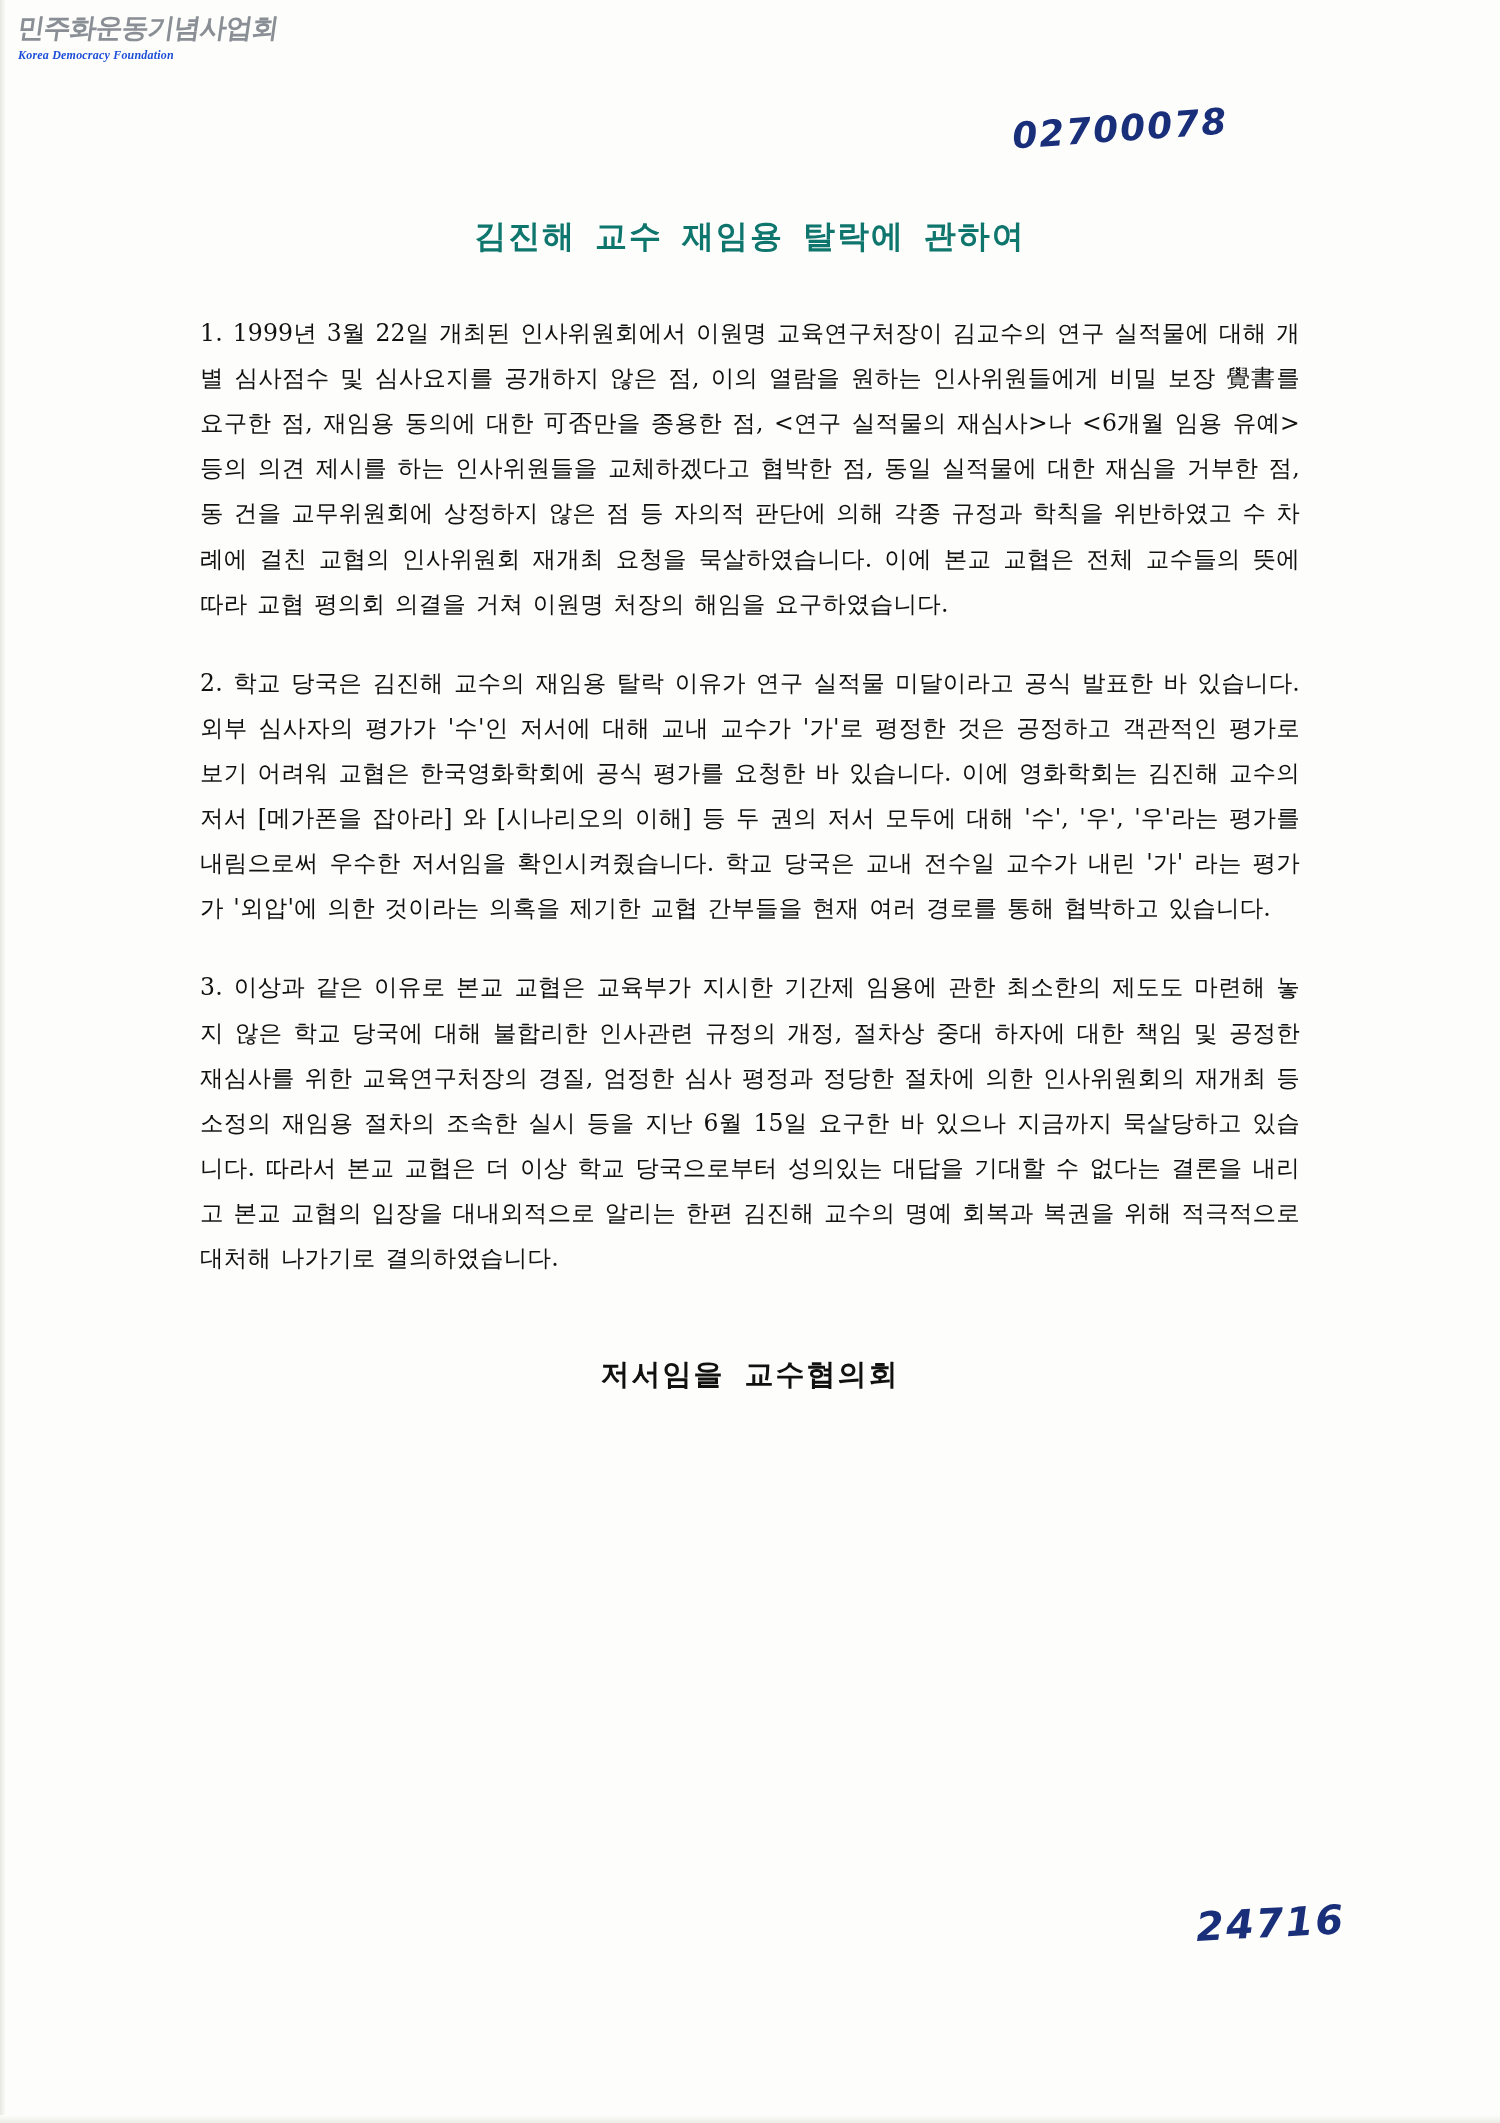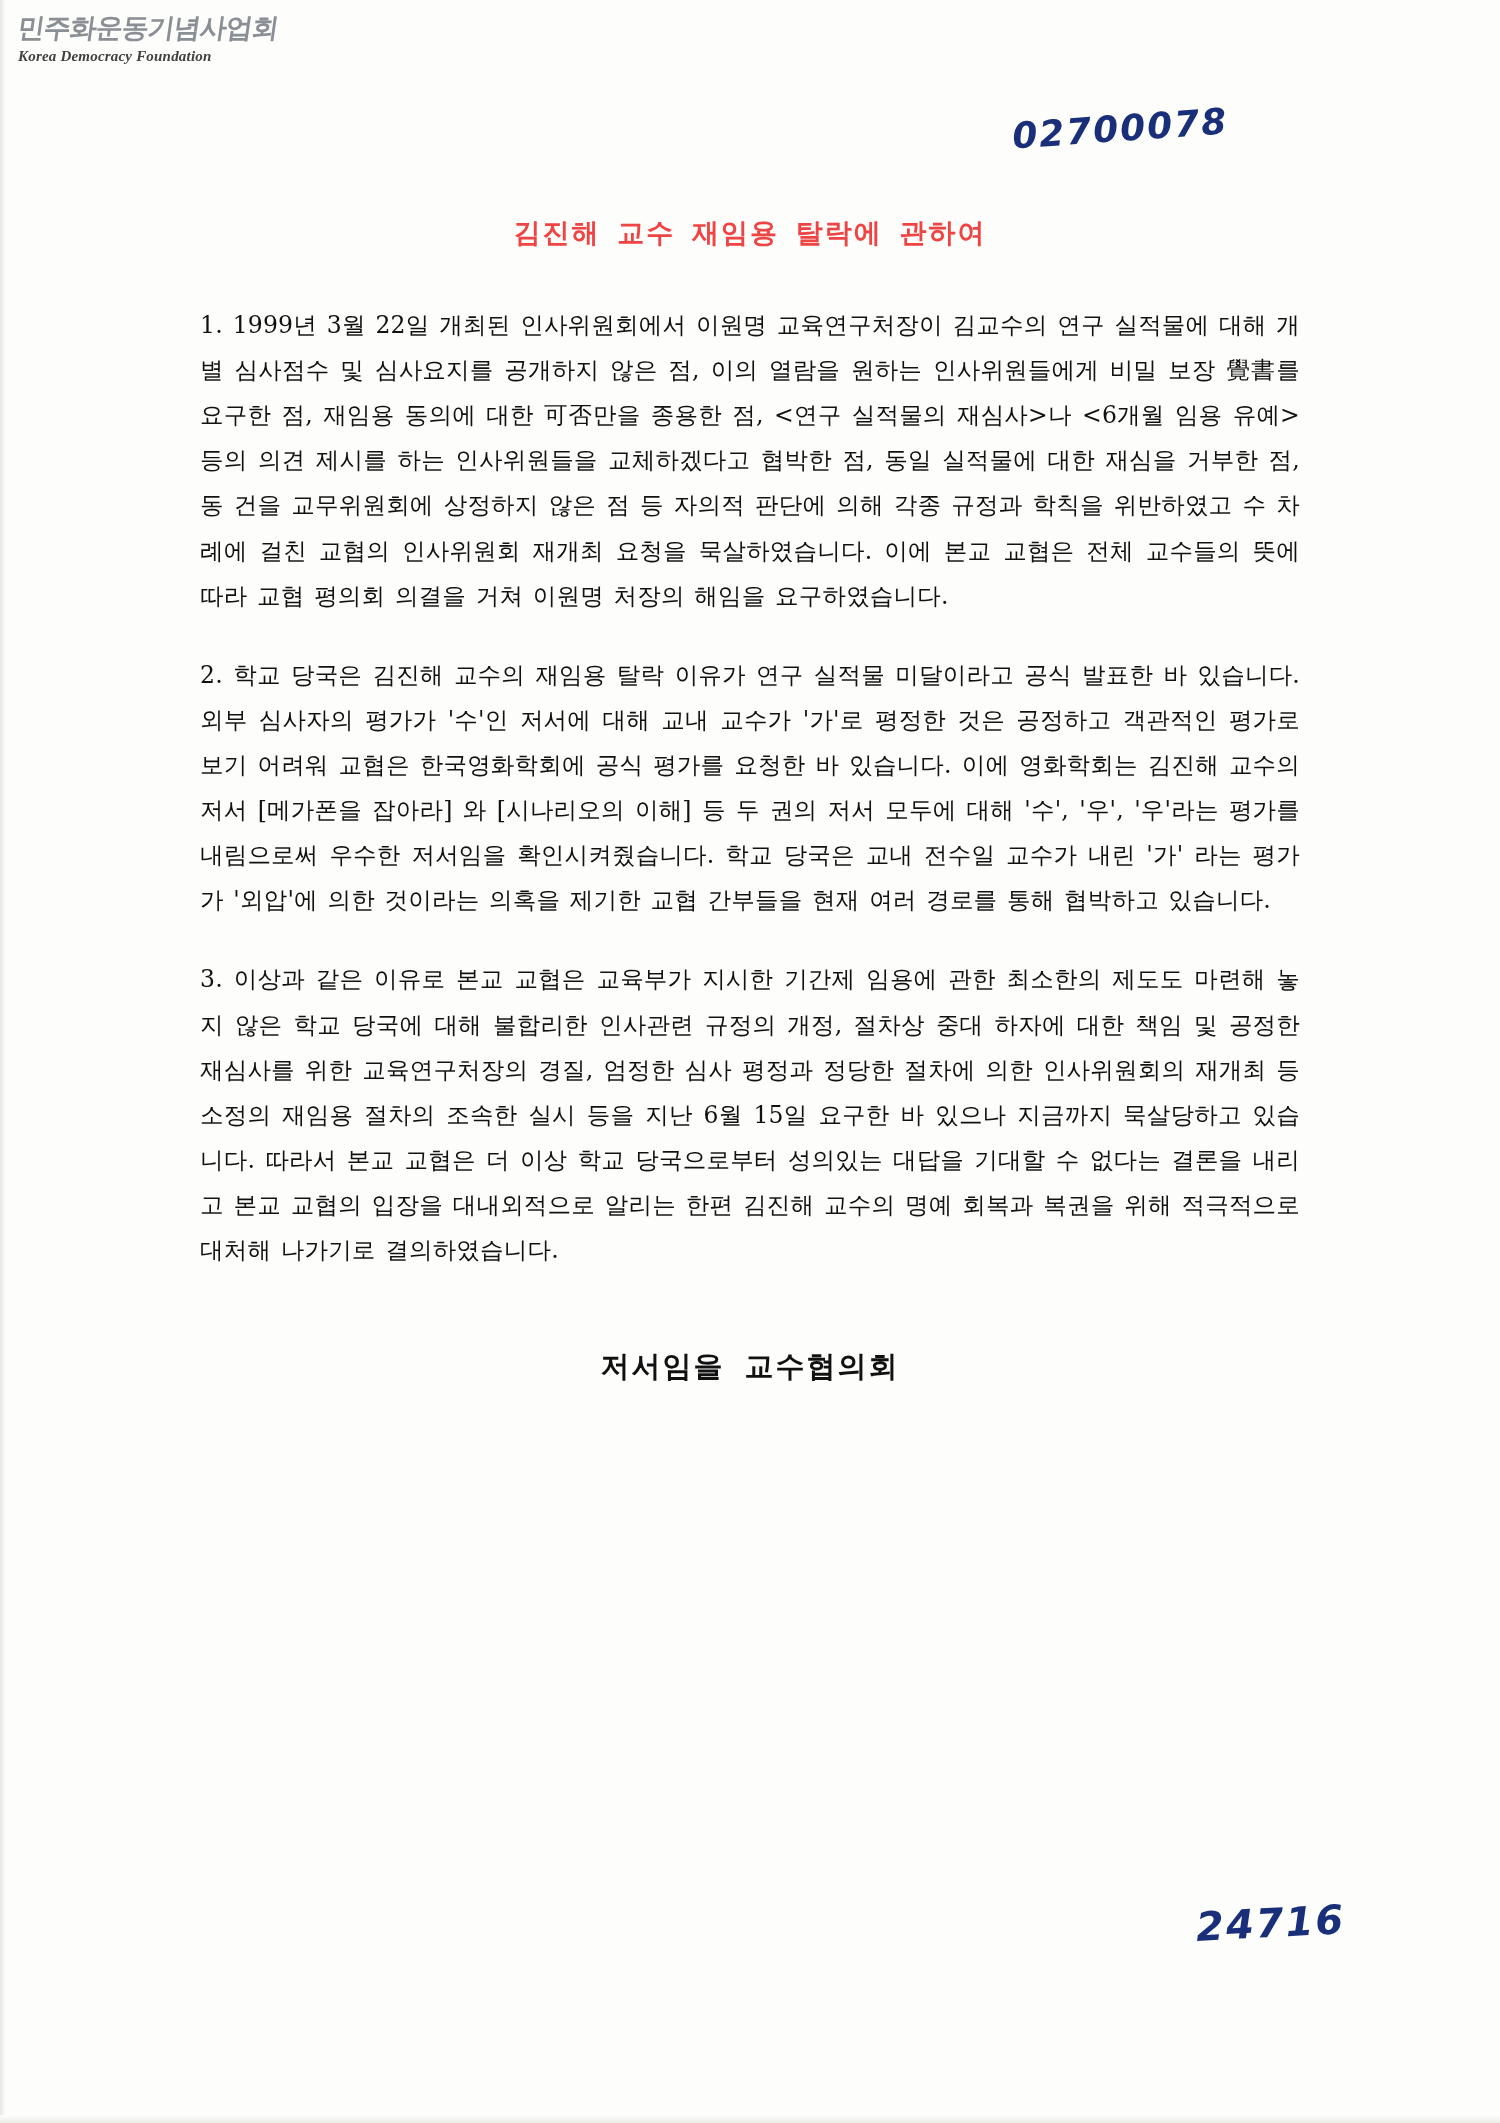--- a/index.html
+++ b/index.html
@@ -36,24 +36,24 @@
     font-weight: 700;
     color: #8a8f96;
     letter-spacing: -1px;
     line-height: 1;
     transform: skewX(-8deg);
     white-space: nowrap;
   }
   .logo-en {
     margin-top: 7px;
     font-family: "Liberation Serif", serif;
-    font-size: 15px;
+    font-size: 12px;
     font-weight: 700;
     font-style: italic;
-    color: #404040;
+    color: #1d4ed8;
     letter-spacing: 0.2px;
     white-space: nowrap;
   }
 
   
   .handwriting {
     position: absolute;
     font-family: "DejaVu Sans", sans-serif;
     color: #1a2f7a;
     font-weight: 700;
@@ -78,25 +78,25 @@
   
   .doc {
     position: absolute;
     left: 200px;
     top: 215px;
     width: 1100px;
   }
 
   .doc-title {
     text-align: center;
-    font-family: Liberation Serif, serif;
-    font-size: 27px;
+    font-family: Liberation Sans, sans-serif;
+    font-size: 32px;
     font-weight: 700;
     letter-spacing: 2px;
-    color: #ef4444;
+    color: #0f766e;
     margin: 0 0 52px 0;
     word-spacing: 8px;
   }
 
   .para {
     font-family: "DejaVu Serif", serif;
     font-size: 23.5px;
     line-height: 1.92;
     color: #111;
     text-align: justify;

